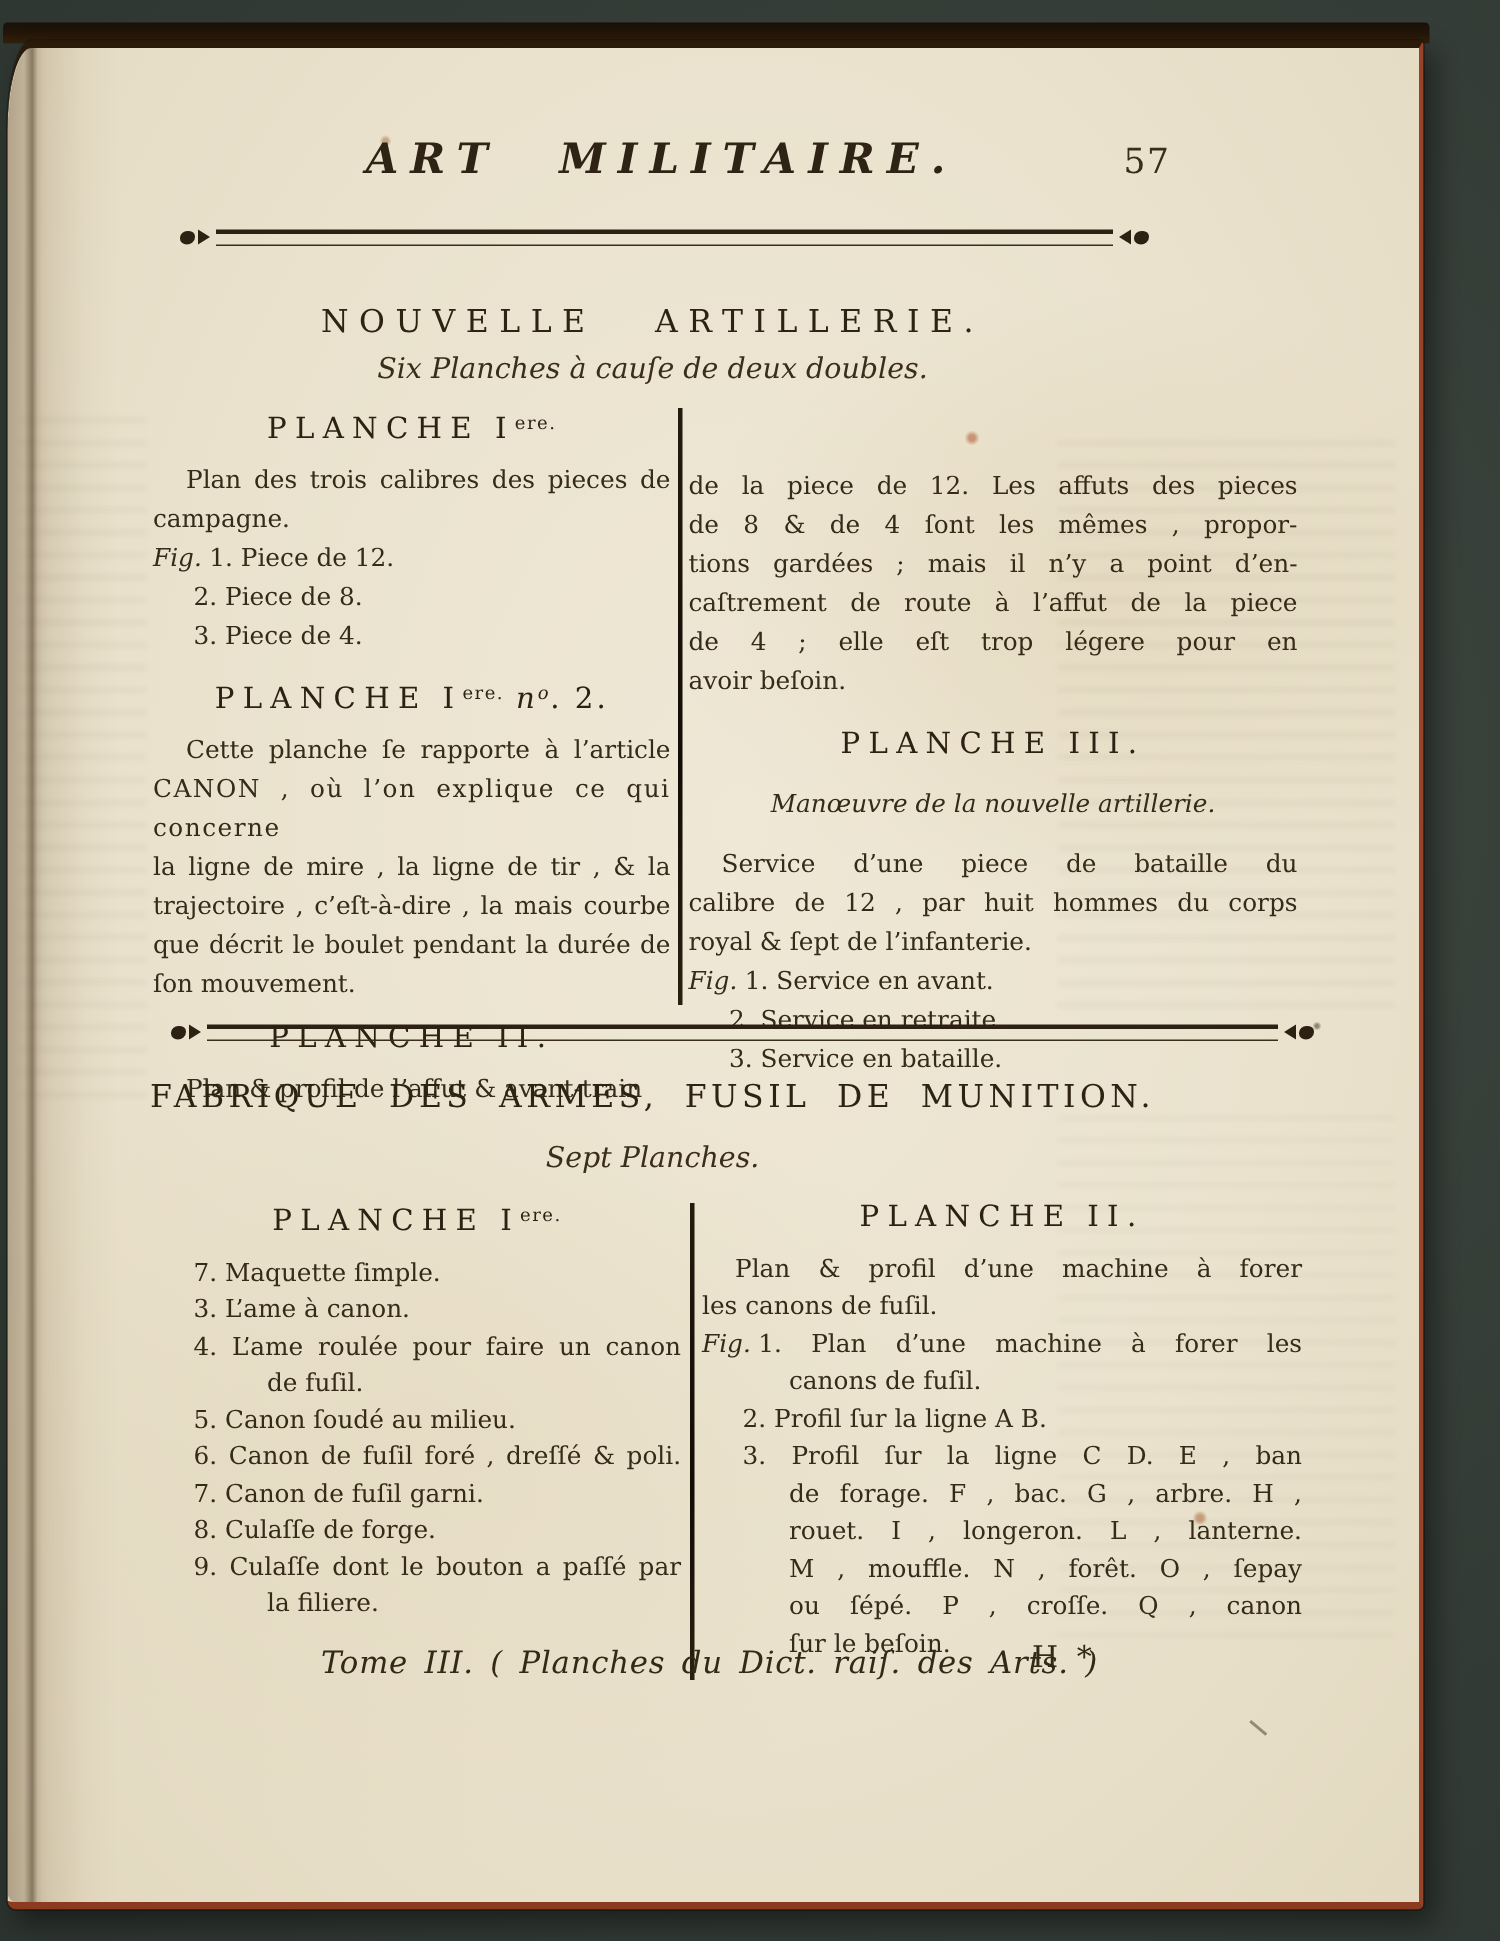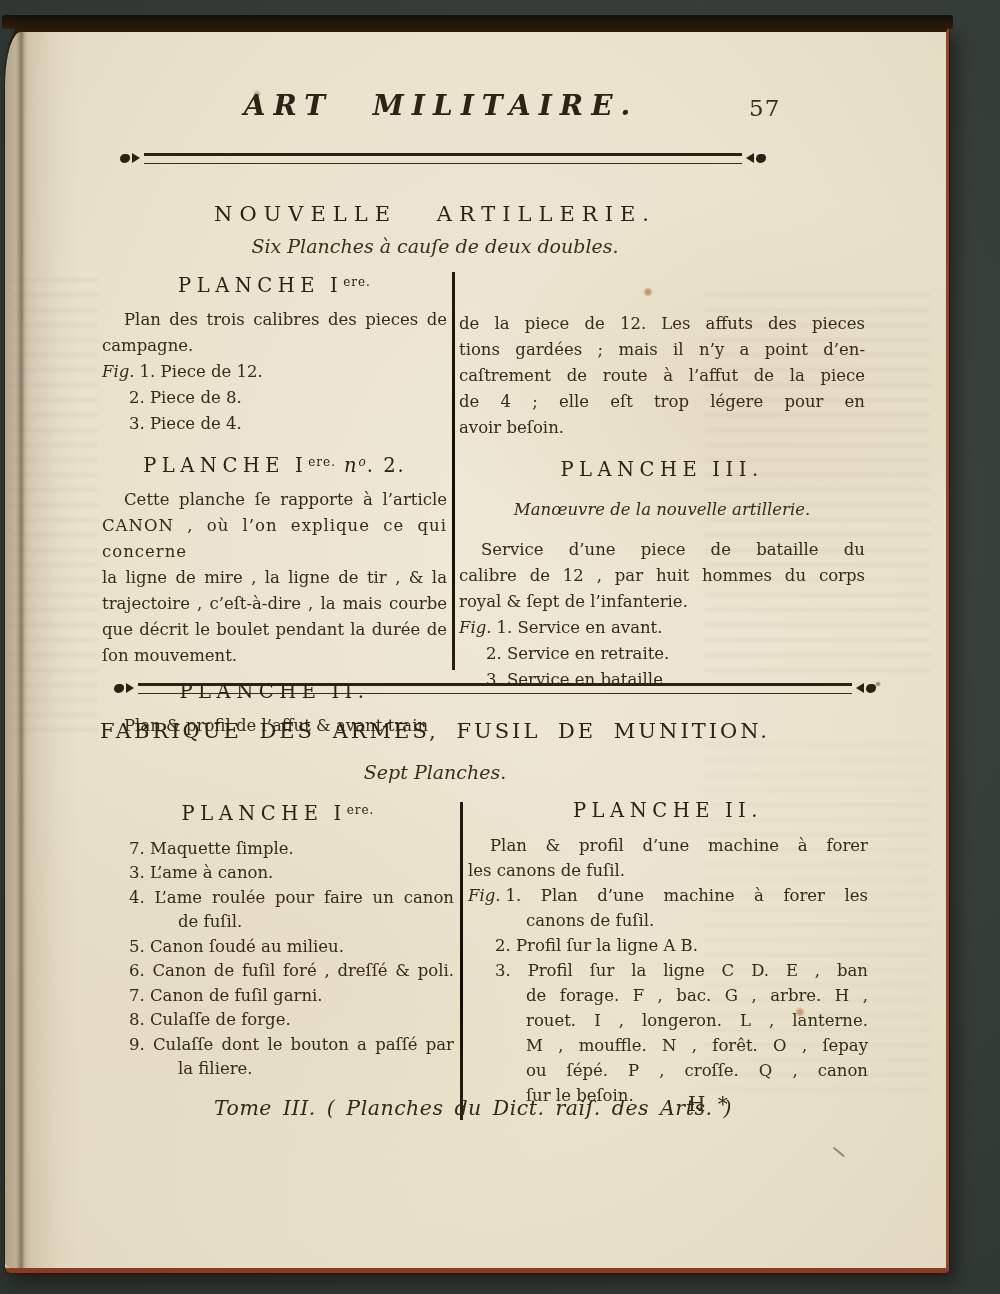--- a/index.html
+++ b/index.html
@@ -158,20 +158,21 @@
       <div class="pl j">que décrit le boulet pendant la durée de</div>
       <div class="pl">ſon mouvement.</div>
     </div>
     <div class="planche mt10 mb8"><span class="pw">PLANCHE</span><span class="pn"><span>II.</span></span></div>
     <div class="pl ind">Plan &amp; profil de l’affut &amp; avant-train</div>
   </div>
 
   <div class="abs col colB1">
     <div>
       <div class="pl j">de la piece de 12. Les affuts des pieces</div>
+      <div class="pl j">de 8 &amp; de 4 ſont les mêmes , propor-</div>
       <div class="pl j">tions gardées ; mais il n’y a point d’en-</div>
       <div class="pl j">caſtrement de route à l’affut de la piece</div>
       <div class="pl j">de 4 ; elle eſt trop légere pour en</div>
       <div class="pl">avoir beſoin.</div>
     </div>
     <div class="planche mt16 mb14"><span class="pw">PLANCHE</span><span class="pn"><span>III.</span></span></div>
     <div class="pl it mb14" style="text-align:center;">Manœuvre de la nouvelle artillerie.</div>
     <div>
       <div class="pl j ind">Service d’une piece de bataille du</div>
       <div class="pl j">calibre de 12 , par huit hommes du corps</div>

